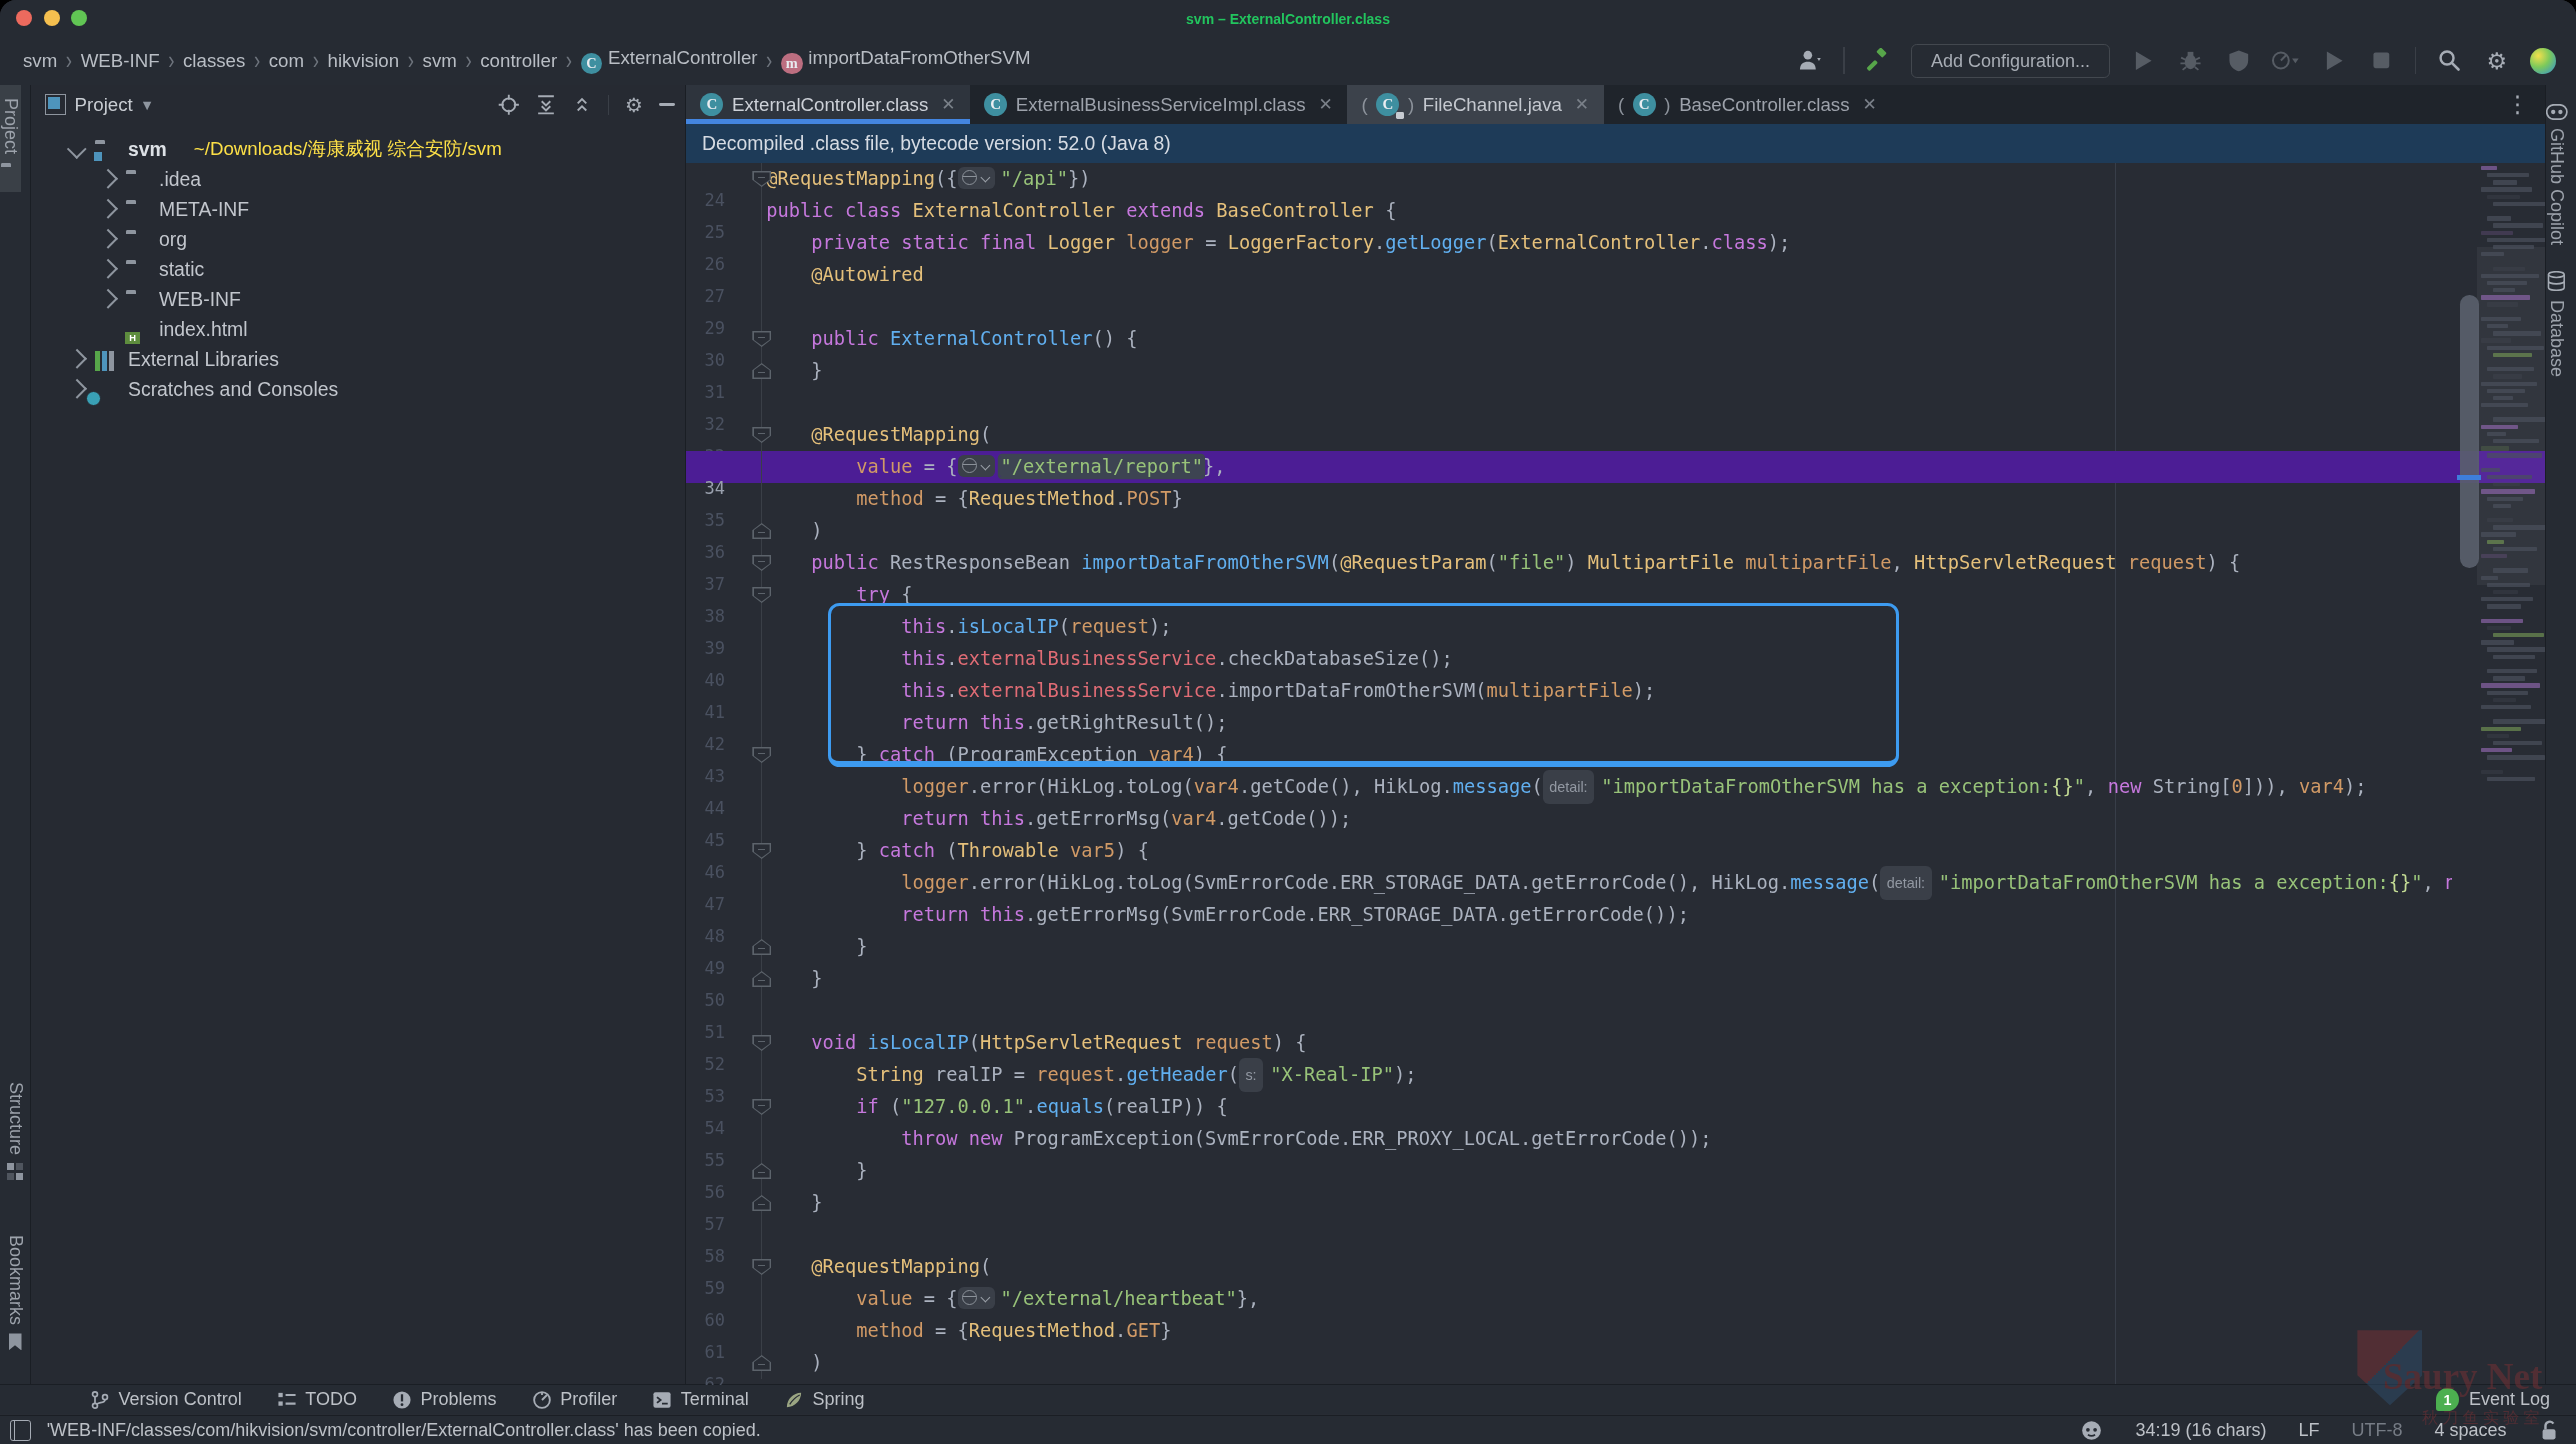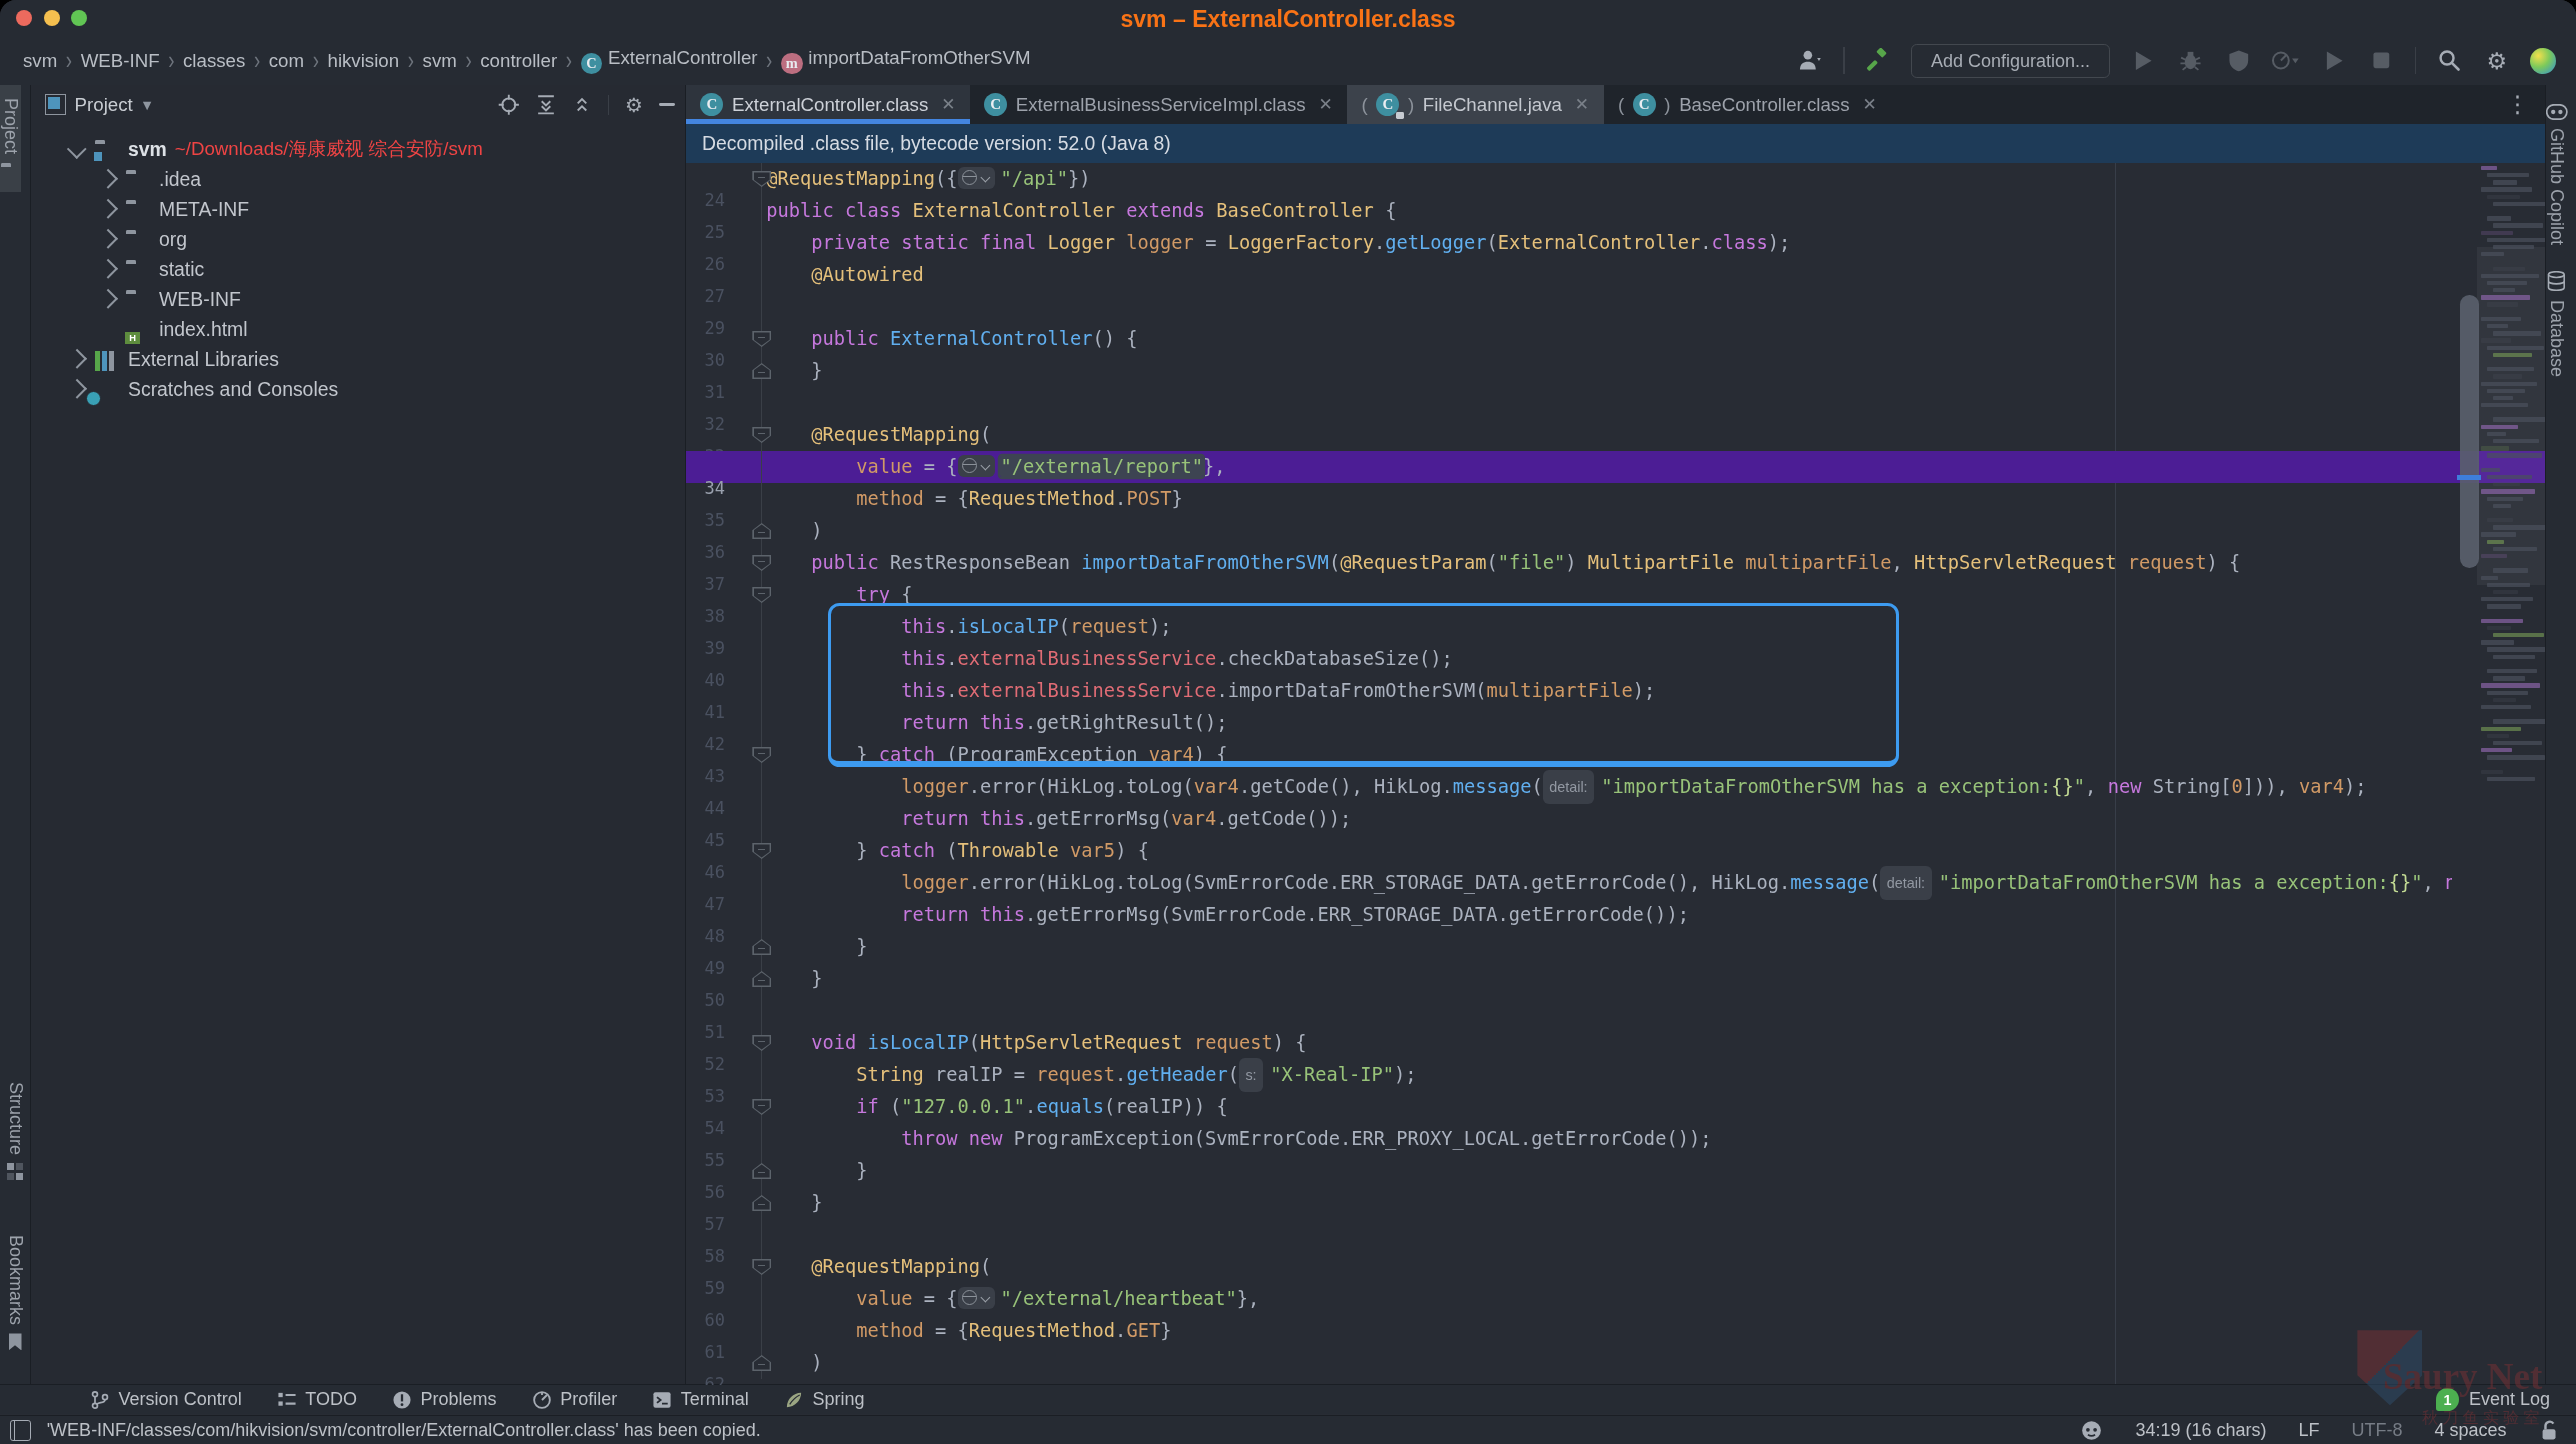--- a/index.html
+++ b/index.html
@@ -3,21 +3,21 @@
 <meta charset="utf-8">
 <style>
   html,body{margin:0;padding:0;background:#000;}
   .screen{position:relative;width:2576px;height:1445px;background:#282C34;overflow:hidden;
           border-radius:16px 16px 0 0;font-family:"Liberation Sans",sans-serif;color:#BDC1C7;}
   
   .titlebar{position:absolute;left:0;top:0;width:100%;height:36px;background:#262B33;}
   .lights{position:absolute;left:16px;top:10px;display:flex;gap:11.5px;}
   .light{width:16px;height:16px;border-radius:50%;}
   .title{position:absolute;left:0;right:0;top:0;height:36px;line-height:39px;text-align:center;
-         font-size:23px;font-weight:bold;color:#f97316;}
+         font-size:14px;font-weight:bold;color:#22c55e;}
   
   .navbar{position:absolute;left:0;top:36px;width:100%;height:49px;background:#262B33;
           border-bottom:0.7px solid #1A1E24;display:flex;align-items:center;}
   .crumbs{display:flex;align-items:center;gap:4.3px;padding-left:18.7px;font-size:18.7px;color:#B9BEC5;white-space:nowrap;}
   .crumb{padding:1.4px 4.3px;}
   .csep{color:#6E747D;font-size:18.7px;transform:scaleY(1.4);}
   .badge-ic{display:inline-flex;align-items:center;justify-content:center;width:21.6px;height:21.6px;border-radius:50%;
             font-size:14.4px;font-weight:bold;color:#E8ECF0;margin-right:5.8px;vertical-align:-4.3px;font-family:"Liberation Serif",serif;}
   .navtools{margin-left:auto;display:flex;align-items:center;gap:18.7px;padding-right:20px;}
   .vdiv{width:1.4px;height:27px;background:#3A3F47;}
@@ -54,21 +54,21 @@
   .modbadge{position:absolute;left:-1.4px;bottom:-2.2px;width:8.6px;height:8.6px;background:#4E94BC;}
   .htmlico{width:18.7px;height:21.6px;background:#A8AEB5;border-radius:1.4px;position:relative;margin-left:2.2px;}
   .htmlico i{position:absolute;left:-2.9px;bottom:-2.2px;width:14.4px;height:12.2px;background:#5E8D3E;color:#fff;
              font-size:9.3px;font-weight:bold;font-style:normal;text-align:center;line-height:12.2px;}
   .libico{display:flex;gap:2.2px;align-items:flex-end;height:20px;margin-top:1.4px;}
   .libico i{width:5px;background:#57A64A;height:20px;}
   .libico i:nth-child(2){background:#4E94BC;height:20px;}
   .libico i:nth-child(3){background:#8E959F;height:20px;}
   .scrico{width:18.7px;height:18.7px;background:#8E959F;border-radius:2.2px;position:relative;margin-left:2.2px;}
   .scrico i{position:absolute;right:-4.3px;bottom:-4.3px;width:13px;height:13px;border-radius:50%;background:#39A0B5;border:1.4px solid #262A32;}
-  .tpath{color:#ef4444;margin-left:8px;font-size:18.7px;}
+  .tpath{color:#fde047;margin-left:27px;font-size:18.7px;}
   .tname.bold{font-weight:bold;color:#DDE1E6;}
   
   .edcol{flex:1;display:flex;flex-direction:column;min-width:0;background:#282C34;position:relative;}
   .tabbar{height:39px;background:#1F242B;display:flex;align-items:stretch;flex:none;position:relative;}
   .tab{display:flex;align-items:center;gap:8.6px;padding:0 14.4px;font-size:18.7px;color:#9DA2AB;position:relative;}
   .tab .cico{width:23px;height:23px;border-radius:50%;background:#3E8FA0;color:#E9EDF1;font-size:15px;font-weight:bold;
              display:flex;align-items:center;justify-content:center;font-family:"Liberation Serif",serif;position:relative;}
   .tab .paren{color:#8C929B;font-size:18.7px;}
   .tab .lockmini{position:absolute;right:-4.3px;bottom:-2.9px;width:8px;height:6.5px;background:#C7CBD1;border-radius:1.4px;}
   .tab .close{color:#7A8089;font-size:17px;margin-left:4.3px;}

